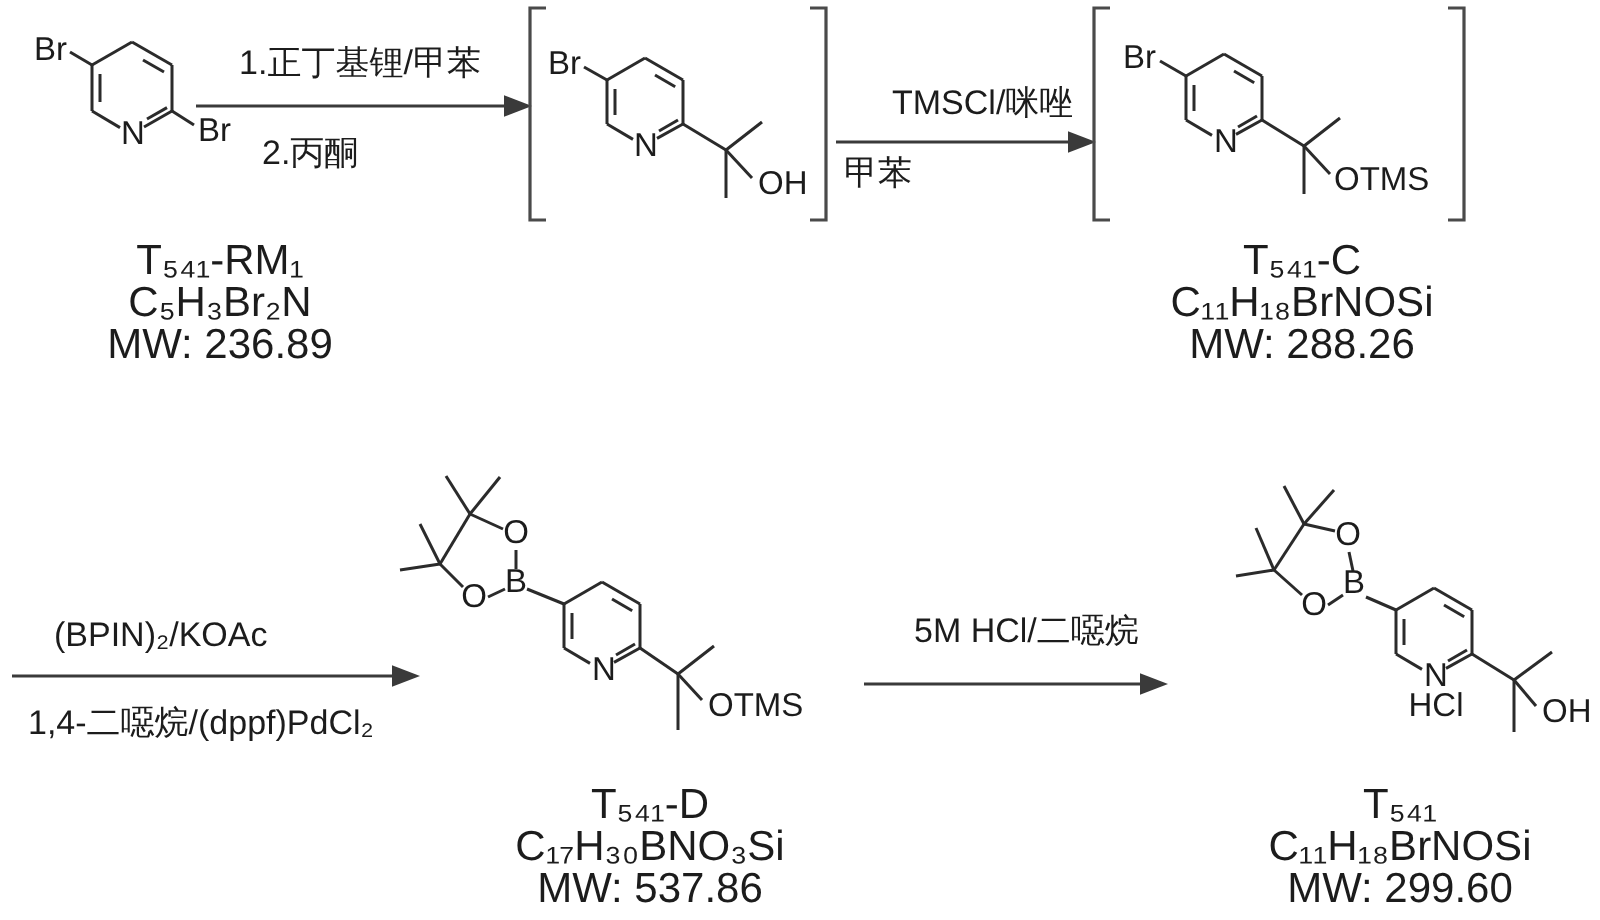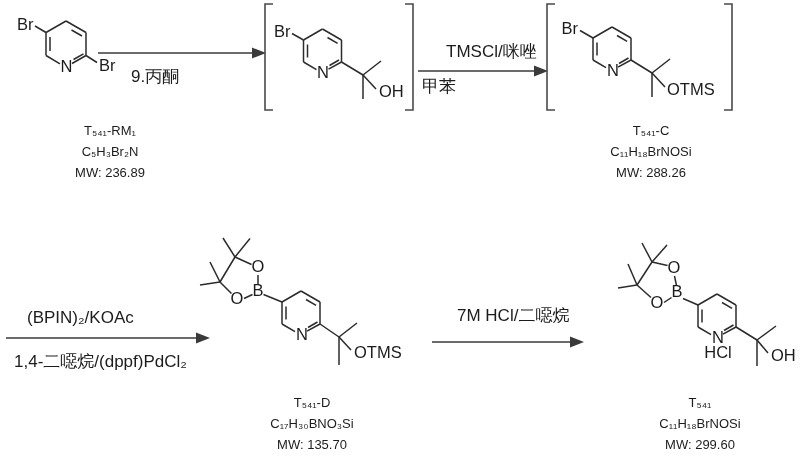--- a/index.html
+++ b/index.html
@@ -5,21 +5,21 @@
   html,body{margin:0;padding:0;background:#fff;}
   #canvas{position:relative;width:800px;height:460px;background:#fff;overflow:hidden;
           font-family:"Liberation Sans","DejaVu Sans",sans-serif;color:#1c1c1c;border-radius:16px;}
   .abs{position:absolute;}
   svg{display:block;}
   .bond{stroke:#2b2b2b;stroke-width:1.5;fill:none;}
   .bracket{stroke:#4a4a4a;stroke-width:1.6;fill:none;}
   .arrowline{stroke:#3a3a3a;stroke-width:1.5;}
   .arrowhead{fill:#3a3a3a;stroke:none;}
   .atom{font:16.5px "Liberation Sans","DejaVu Sans",sans-serif;fill:#1c1c1c;}
-  .label-block{text-align:center;font-size:13px;line-height:21px;white-space:nowrap;}
+  .label-block{text-align:center;font-size:21px;line-height:21px;white-space:nowrap;}
   .cond{font-size:17px;white-space:nowrap;}
   .cond-center{text-align:center;}
 </style>
 </head>
 <body>
 
 <div id="canvas">
 
   <svg class="abs" style="left:0;top:0" width="800" height="460" viewBox="0 0 800 460">
     <g>
@@ -181,34 +181,35 @@
   <div class="abs label-block" style="left:30px;top:120px;width:160px">
     <div>T₅₄₁-RM₁</div>
     <div>C₅H₃Br₂N</div>
     <div>MW: 236.89</div>
   </div>
   <div class="abs label-block" style="left:571px;top:120px;width:160px">
     <div>T₅₄₁-C</div>
     <div>C₁₁H₁₈BrNOSi</div>
     <div>MW: 288.26</div>
   </div>
-  <div class="abs label-block" style="left:232px;top:392px;width:160px">
+  <div class="abs label-block" style="left:245px;top:392px;width:160px">
     <div>T₅₄₁-D</div>
     <div>C₁₇H₃₀BNO₃Si</div>
-    <div>MW: 135.70</div>
+    <div>MW: 537.86</div>
   </div>
   <div class="abs label-block" style="left:620px;top:392px;width:160px">
     <div>T₅₄₁</div>
     <div>C₁₁H₁₈BrNOSi</div>
     <div>MW: 299.60</div>
   </div>
 
-  <div class="abs cond" style="left:131px;top:65px">9.丙酮</div>
+  <div class="abs cond cond-center" style="left:100px;top:20px;width:160px">1.正丁基锂/甲苯</div>
+  <div class="abs cond" style="left:131px;top:65px">2.丙酮</div>
 
   <div class="abs cond" style="left:446px;top:40px">TMSCl/咪唑</div>
   <div class="abs cond" style="left:422px;top:75px">甲苯</div>
 
   <div class="abs cond" style="left:27px;top:308px">(BPIN)₂/KOAc</div>
   <div class="abs cond" style="left:14px;top:350px">1,4-二噁烷/(dppf)PdCl₂</div>
 
-  <div class="abs cond" style="left:457px;top:304px">7M HCl/二噁烷</div>
+  <div class="abs cond" style="left:457px;top:304px">5M HCl/二噁烷</div>
 
 </div>
 
 </body></html>

